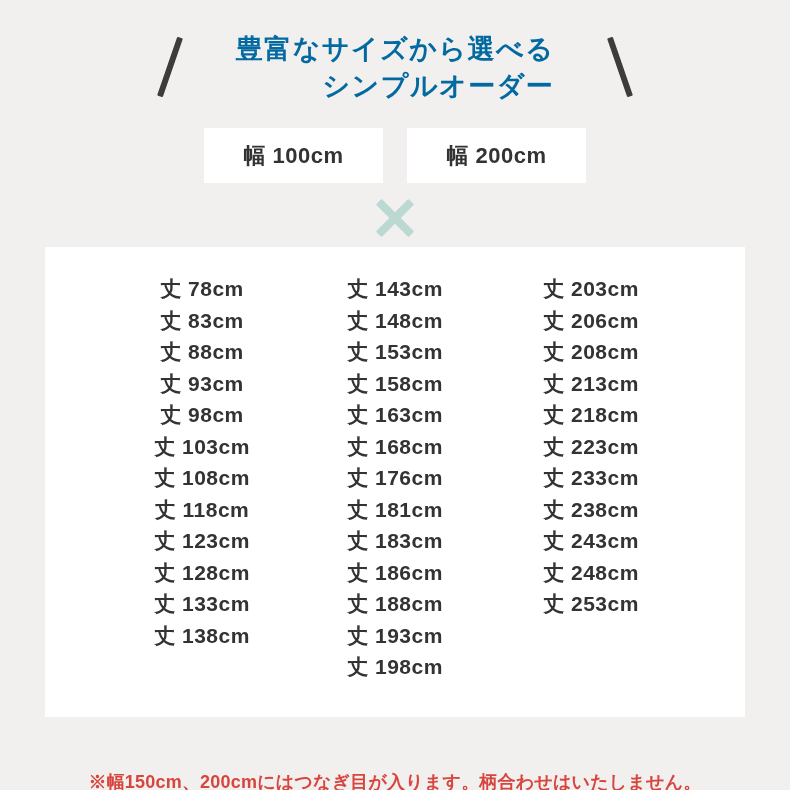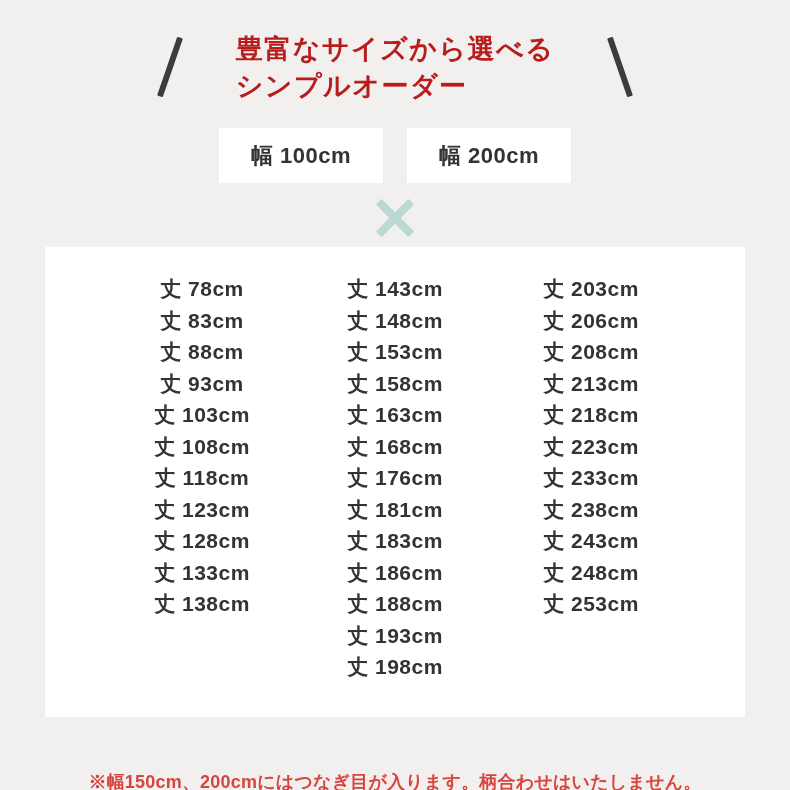--- a/index.html
+++ b/index.html
@@ -21,26 +21,26 @@
   
   .heading-wrap {
     position: relative;
     margin-top: 22px;
     height: 92px;
     display: flex;
     align-items: center;
     justify-content: center;
   }
   .heading-text {
-    text-align: left;
+    text-align: right;
     line-height: 1.38;
     font-size: 27px;
     font-weight: 700;
     letter-spacing: 1.5px;
-    color: #b91c1c;
+    color: #0369a1;
   }
   .heading-text .l2 { display: block; font-family: Liberation Serif, serif; }
   .slash {
     position: absolute;
     width: 6px;
     height: 62px;
     background: #3c3c3c;
     border-radius: 1px;
     top: 14px;
   }
@@ -48,21 +48,21 @@
   .slash.right { right: 167px; transform: rotate(-19deg); }
 
   
   .width-row {
     display: flex;
     justify-content: center;
     gap: 24px;
     margin-top: 14px;
   }
   .width-box {
-    width: 164px;
+    width: 179px;
     height: 55px;
     background: #ffffff;
     display: flex;
     align-items: center;
     justify-content: center;
     font-size: 22px;
     font-weight: 700;
     letter-spacing: 0.5px;
     color: #333;
   }
@@ -161,20 +161,21 @@
   </div>
 
   <div class="length-panel">
     <div class="length-cols">
 
       <div class="length-col c1">
         <div class="length-item">丈 78cm</div>
         <div class="length-item">丈 83cm</div>
         <div class="length-item">丈 88cm</div>
         <div class="length-item">丈 93cm</div>
+        <div class="length-item">丈 98cm</div>
         <div class="length-item">丈 103cm</div>
         <div class="length-item">丈 108cm</div>
         <div class="length-item">丈 118cm</div>
         <div class="length-item">丈 123cm</div>
         <div class="length-item">丈 128cm</div>
         <div class="length-item">丈 133cm</div>
         <div class="length-item">丈 138cm</div>
       </div>
 
       <div class="length-col c2">

